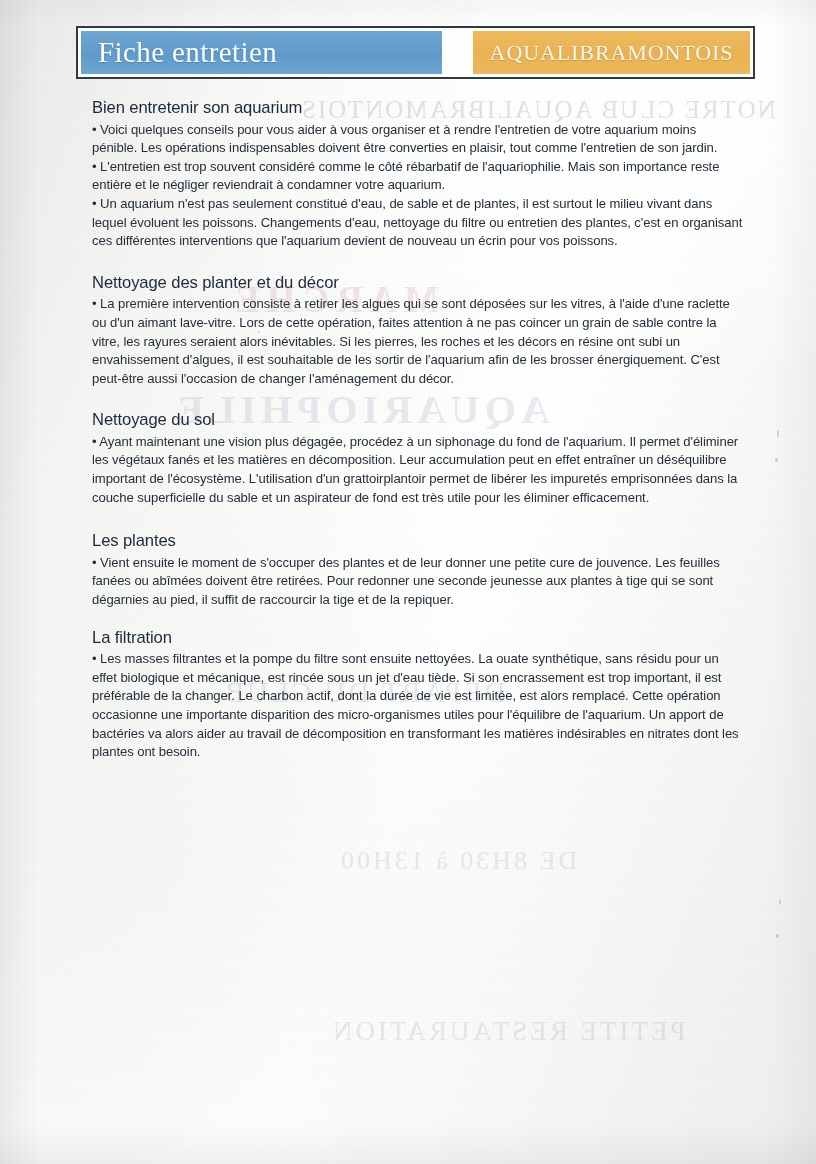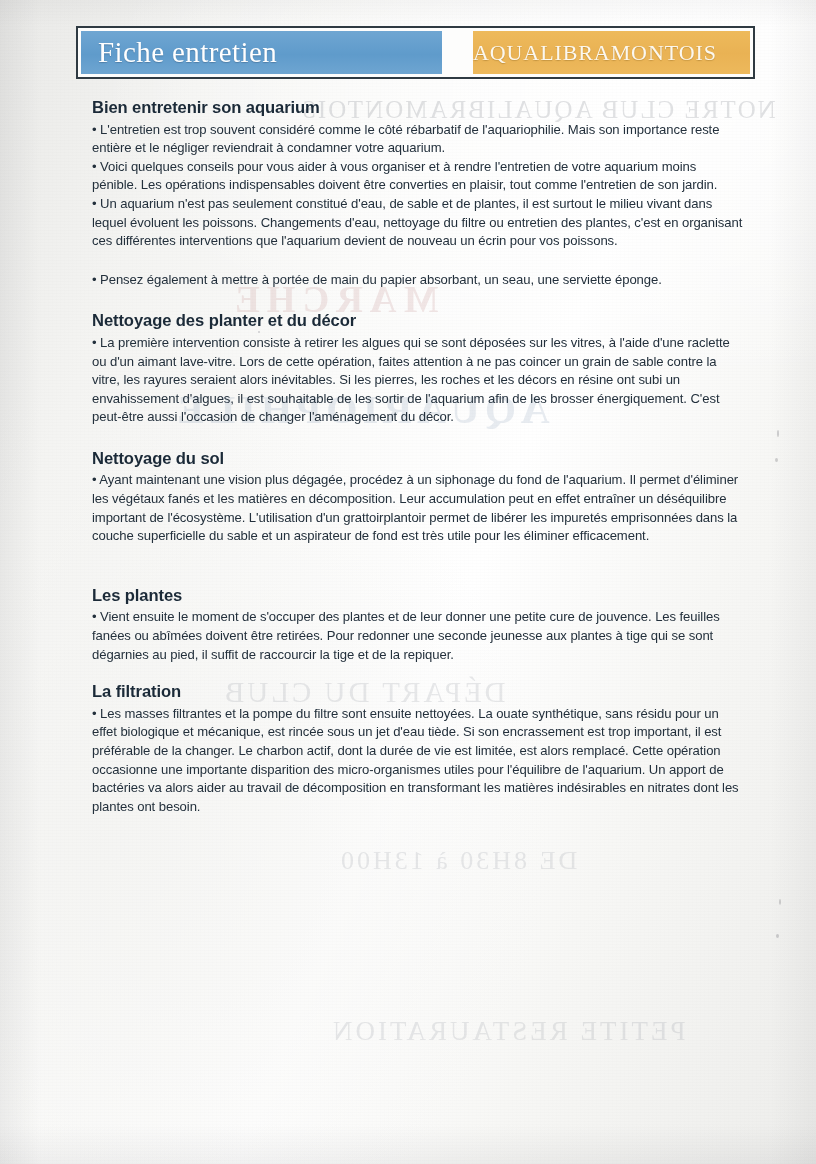--- a/index.html
+++ b/index.html
@@ -107,20 +107,21 @@
     color: #ffffff;
     letter-spacing: 0.4px;
     text-shadow: 0 1px 1px rgba(40,70,100,0.35);
   }
   #masthead-gap { flex: 1 1 auto; }
   #masthead-brand {
     width: 277px;
     background: linear-gradient(180deg, #eeba5b 0%, #e9b254 52%, #edb95c 100%);
     display: flex;
     align-items: center;
+    justify-content: center;
     box-sizing: border-box;
   }
   #masthead-brand span {
     font-family: "Liberation Serif", serif;
     font-size: 22px;
     color: #fcf8ef;
     letter-spacing: 0.9px;
     text-shadow: 0 1px 1px rgba(150,110,40,0.45);
   }
 
@@ -131,42 +132,42 @@
     top: 98px;
     width: 652px;
     z-index: 4;
   }
   .section { margin-bottom: 18px; }
   .section:last-child { margin-bottom: 7px; }
 
   .sec-heading {
     font-family: "Liberation Sans", sans-serif;
     font-size: 16.6px;
-    font-weight: bold;
+    font-weight: normal;
     color: #1b2a38;
     letter-spacing: -0.1px;
     margin: 0 0 3px 0;
     line-height: 1.18;
   }
   .para {
     font-family: "Liberation Sans", sans-serif;
     font-size: 13.1px;
     line-height: 18.6px;
     color: #23303c;
     margin: 0;
     letter-spacing: -0.08px;
     text-align: left;
   }
   .para + .para { margin-top: 0px; }
 
   
   #sec-0 { margin-bottom: 20px; }
   #sec-1 { margin-bottom: 22px; }
   #sec-2 { margin-bottom: 22px; }
-  #sec-3 { margin-bottom: 40px; }
+  #sec-3 { margin-bottom: 24px; }
   #sec-4 { }
 
   
   .speck {
     position: absolute;
     background: rgba(110,110,115,0.30);
     border-radius: 50%;
     pointer-events: none;
   }
 </style>
@@ -200,27 +201,26 @@
     <div id="masthead-gap"></div>
     <div id="masthead-brand">
       <span>AQUALIBRAMONTOIS</span>
     </div>
   </div>
 
   <div id="article">
 
     <div class="section" id="sec-0">
       <h2 class="sec-heading">Bien entretenir son aquarium</h2>
+      <p class="para">• Voici quelques conseils pour vous aider à vous organiser et à rendre l'entretien de votre aquarium moins pénible. Les opérations indispensables doivent être converties en plaisir, tout comme l'entretien de son jardin.</p>
       <p class="para">• L'entretien est trop souvent considéré comme le côté rébarbatif de l'aquariophilie. Mais son importance reste entière et le négliger reviendrait à condamner votre aquarium.</p>
-      <p class="para">• Voici quelques conseils pour vous aider à vous organiser et à rendre l'entretien de votre aquarium moins pénible. Les opérations indispensables doivent être converties en plaisir, tout comme l'entretien de son jardin.</p>
       <p class="para">• Un aquarium n'est pas seulement constitué d'eau, de sable et de plantes, il est surtout le milieu vivant dans lequel évoluent les poissons. Changements d'eau, nettoyage du filtre ou entretien des plantes, c'est en organisant ces différentes interventions que l'aquarium devient de nouveau un écrin pour vos poissons.</p>
     </div>
 
     <div class="section" id="sec-1">
-      <p class="para">• Pensez également à mettre à portée de main du papier absorbant, un seau, une serviette éponge.</p>
     </div>
 
     <div class="section" id="sec-2">
       <h2 class="sec-heading">Nettoyage des planter et du décor</h2>
       <p class="para">• La première intervention consiste à retirer les algues qui se sont déposées sur les vitres, à l'aide d'une raclette ou d'un aimant lave-vitre. Lors de cette opération, faites attention à ne pas coincer un grain de sable contre la vitre, les rayures seraient alors inévitables. Si les pierres, les roches et les décors en résine ont subi un envahissement d'algues, il est souhaitable de les sortir de l'aquarium afin de les brosser énergiquement. C'est peut-être aussi l'occasion de changer l'aménagement du décor.</p>
     </div>
 
     <div class="section" id="sec-3">
       <h2 class="sec-heading">Nettoyage du sol</h2>
       <p class="para">• Ayant maintenant une vision plus dégagée, procédez à un siphonage du fond de l'aquarium. Il permet d'éliminer les végétaux fanés et les matières en décomposition. Leur accumulation peut en effet entraîner un déséquilibre important de l'écosystème. L'utilisation d'un grattoirplantoir permet de libérer les impuretés emprisonnées dans la couche superficielle du sable et un aspirateur de fond est très utile pour les éliminer efficacement.</p>

